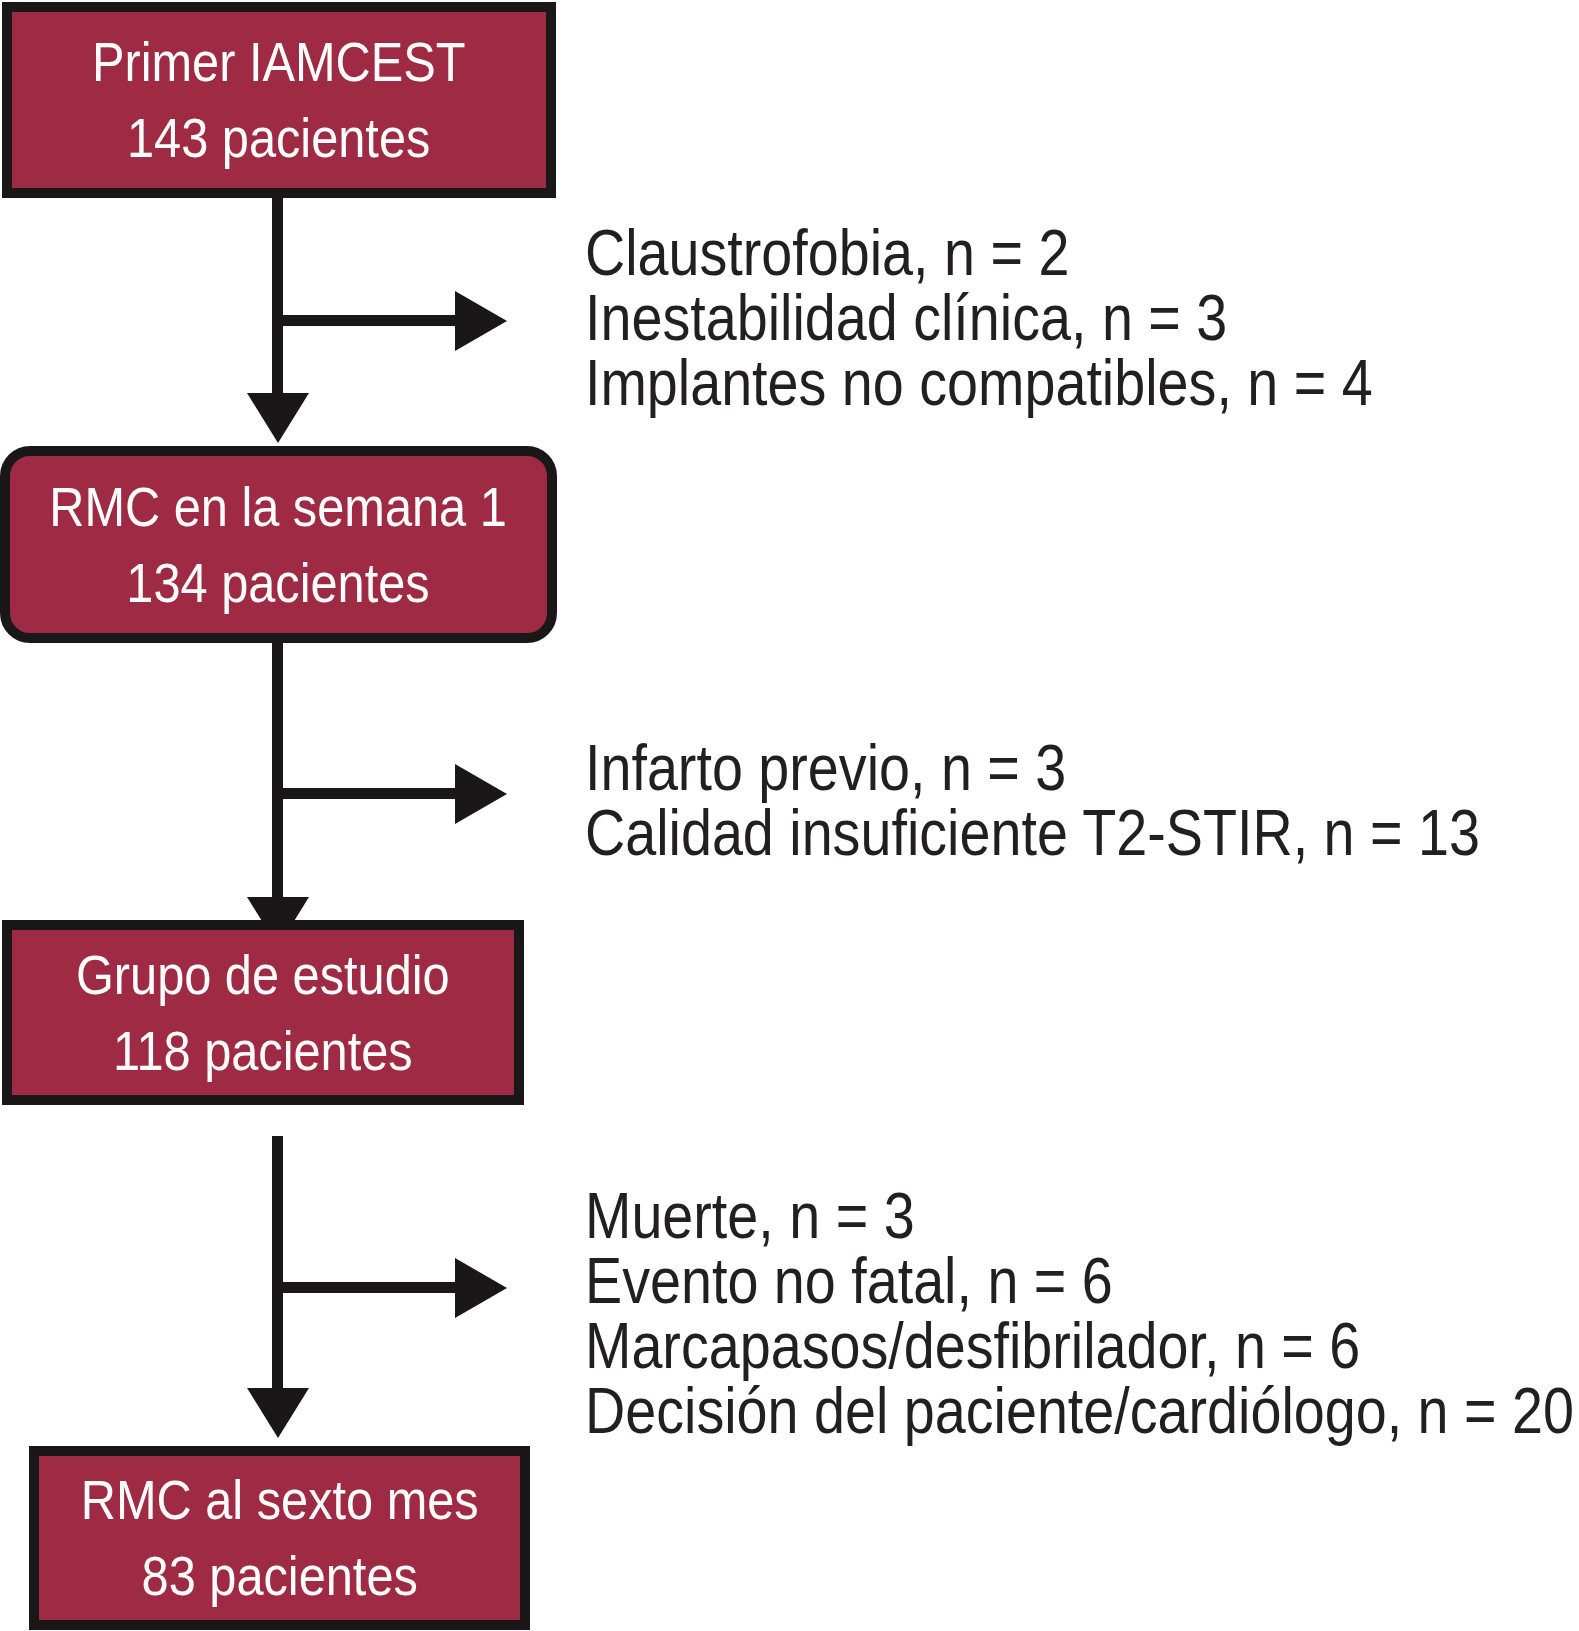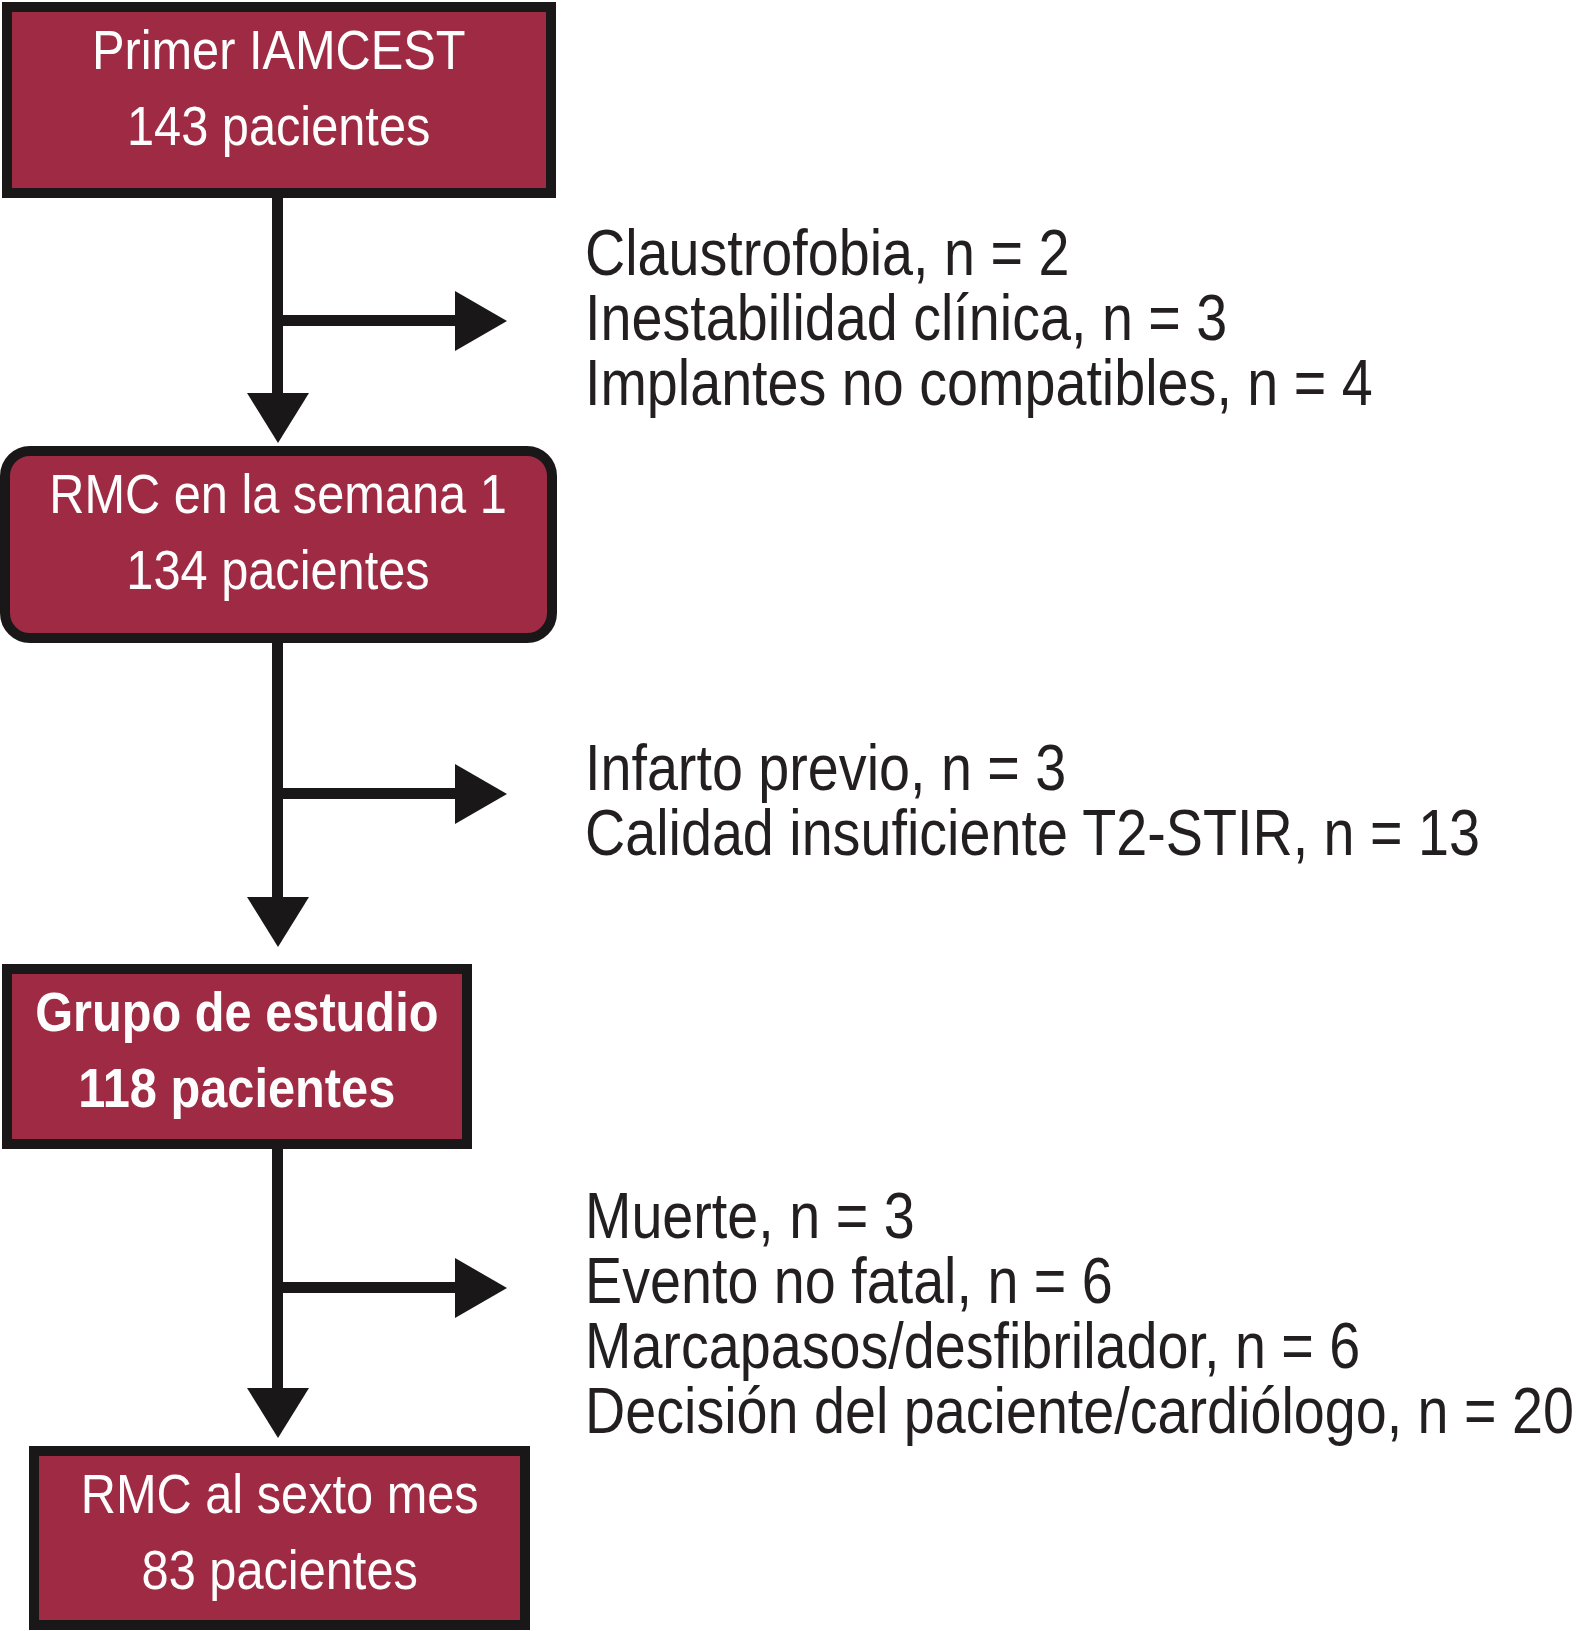--- a/index.html
+++ b/index.html
@@ -15,21 +15,21 @@
     width:1579px;height:1631px;
     background:var(--background);
     overflow:hidden;
     font-family:"Liberation Sans","DejaVu Sans",sans-serif;
   }
   .box{
     position:absolute;
     box-sizing:border-box;
     background:var(--box-fill);
     border:10px solid var(--box-border);
-    display:flex;justify-content:center;
+    display:flex;align-items:center;justify-content:center;
   }
   .box-label{
     color:var(--box-text);
     font-size:56px;
     line-height:76px;
     text-align:center;
     transform:scaleX(0.87);
     transform-origin:center center;
     white-space:nowrap;
   }
@@ -93,21 +93,21 @@
     </div>
   </div>
 
   <div class="box" style="left:0px;top:446px;width:557px;height:197px;border-radius:30px;">
     <div class="box-label">
       <div>RMC en la semana 1</div>
       <div>134 pacientes</div>
     </div>
   </div>
 
-  <div class="box" style="left:2px;top:964px;width:470px;height:185px;font-weight:bold;">
+  <div class="box" style="left:2px;top:920px;width:522px;height:185px;">
     <div class="box-label">
       <div>Grupo de estudio</div>
       <div>118 pacientes</div>
     </div>
   </div>
 
   <div class="box" style="left:29px;top:1446px;width:501px;height:184px;">
     <div class="box-label">
       <div>RMC al sexto mes</div>
       <div>83 pacientes</div>

